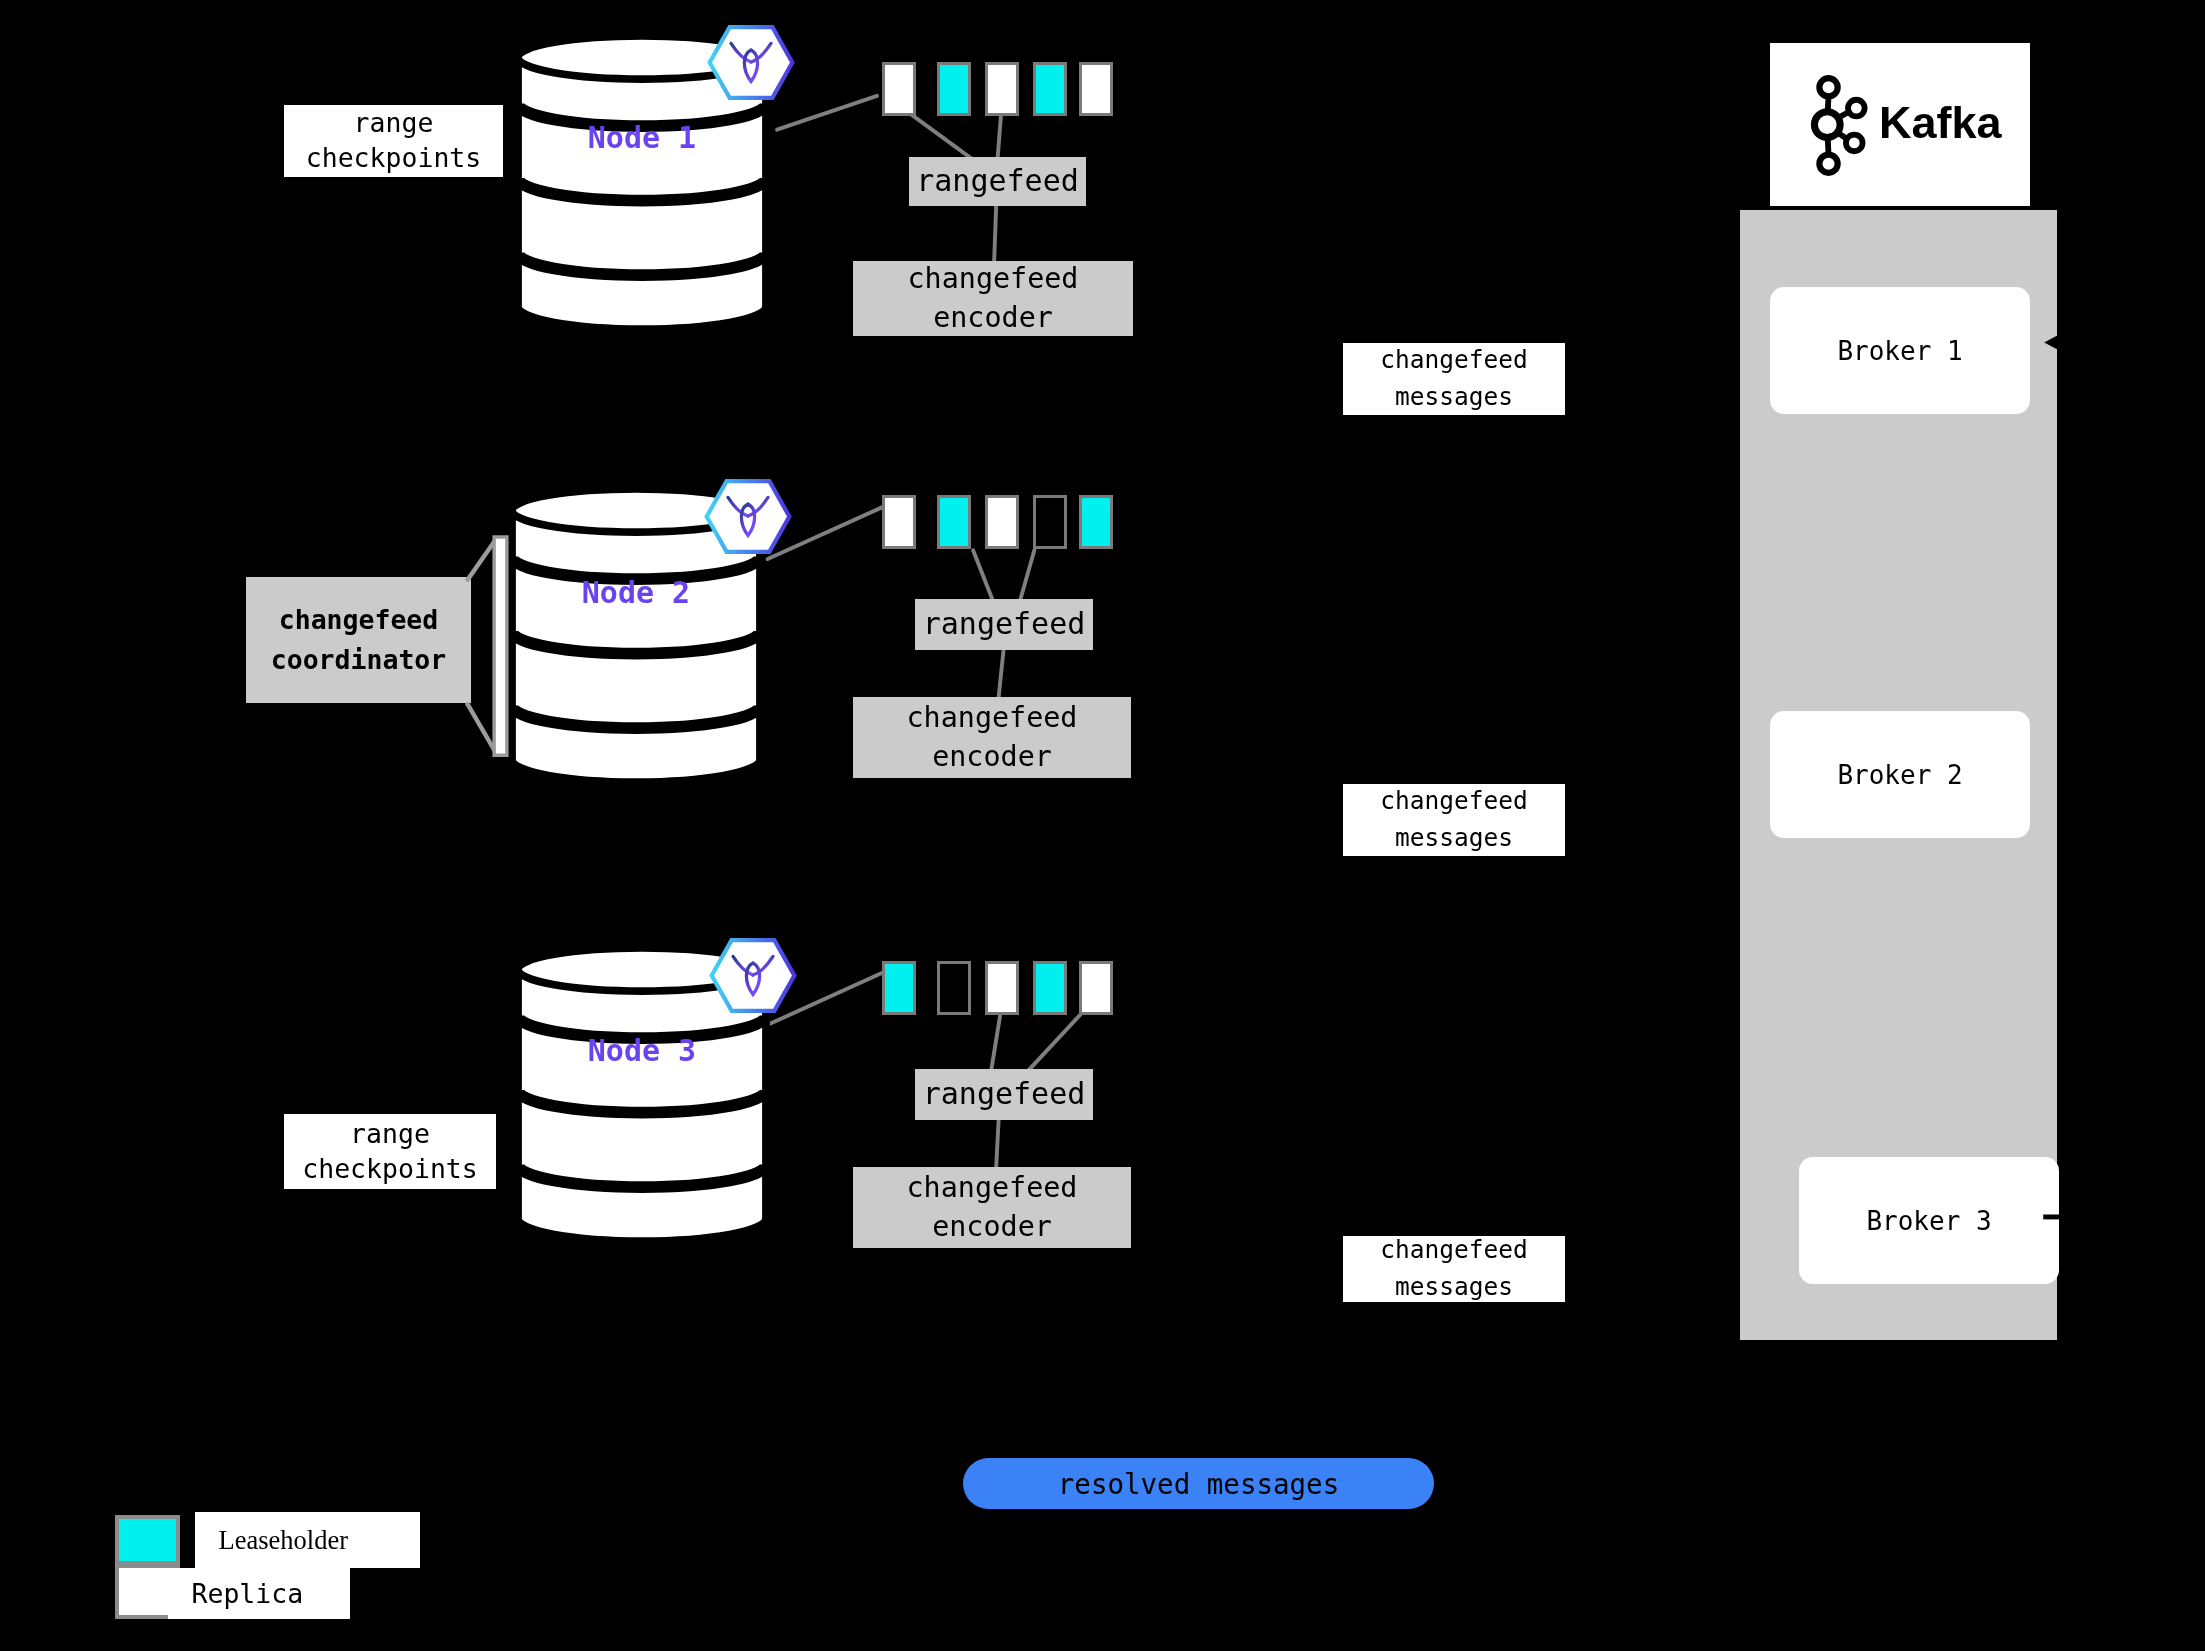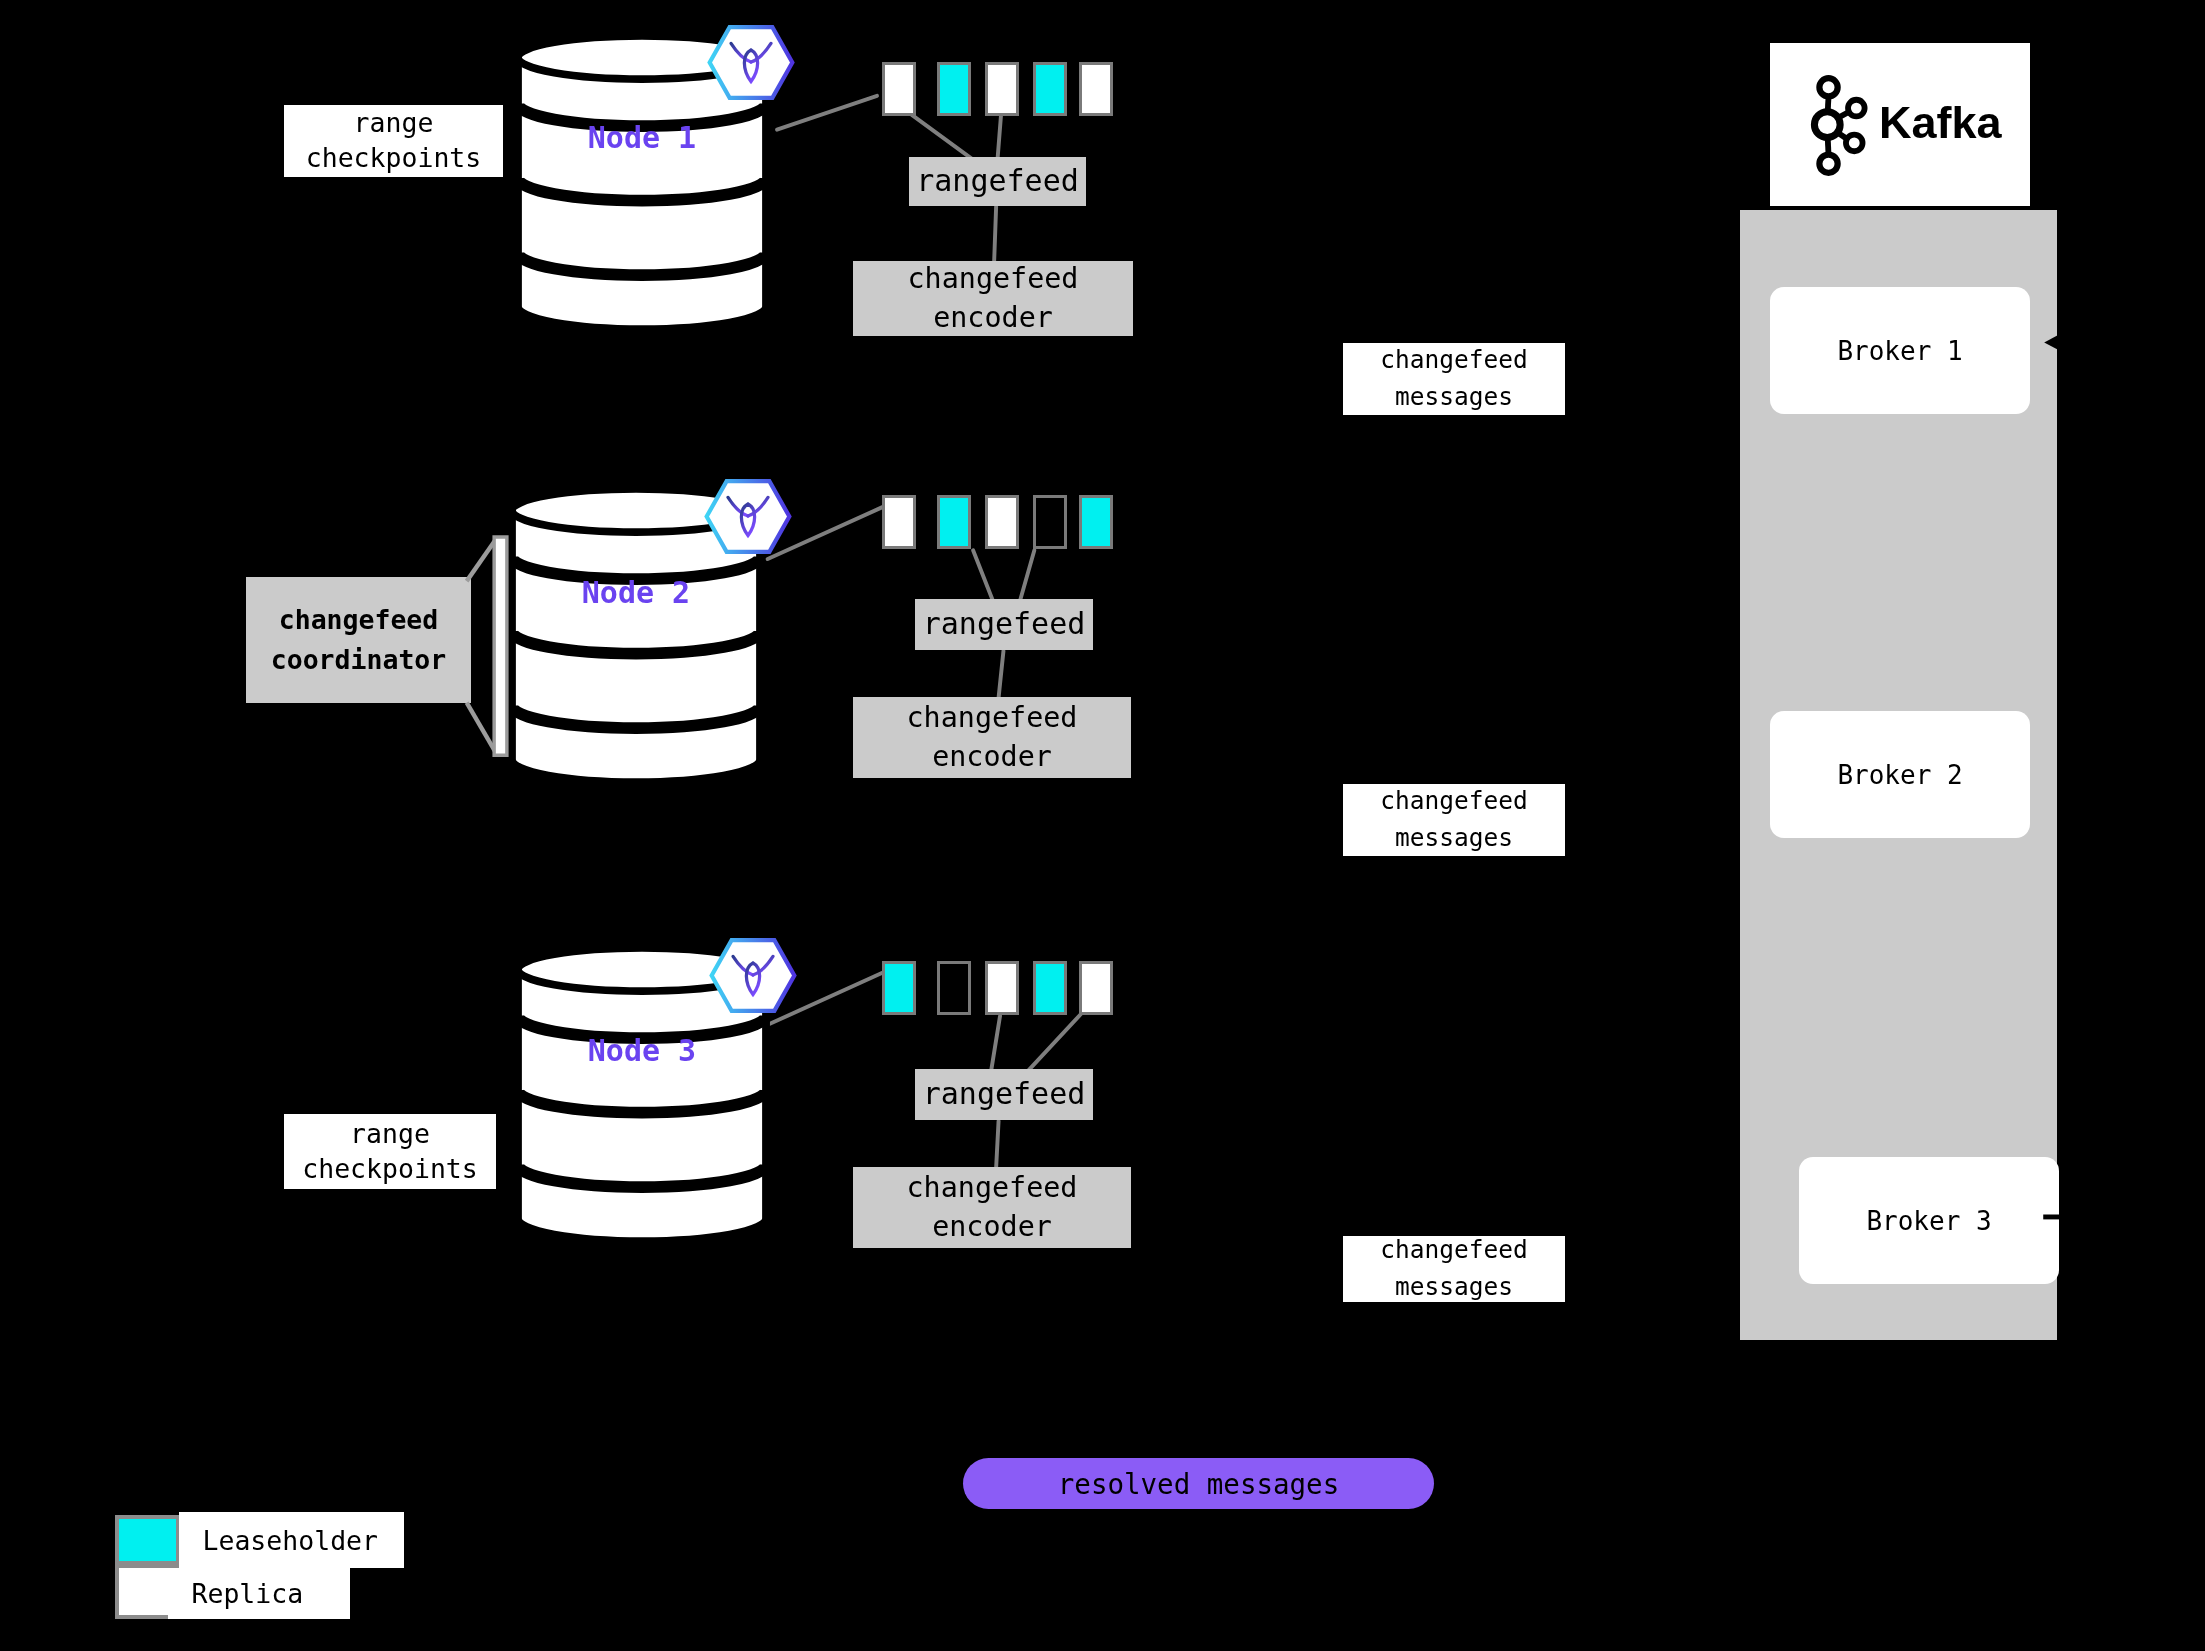--- a/index.html
+++ b/index.html
@@ -32,21 +32,21 @@
   [data-kind="empty"]{background:transparent;}
 
   
   .kafkabox{background:#fff;}
   .kafkaword{color:#000;font-family:"Liberation Sans","DejaVu Sans",sans-serif;
              font-weight:bold;font-size:45px;}
   .container{background:#CBCBCB;}
   .broker{background:#fff;border-radius:14px;display:flex;align-items:center;justify-content:center;
           font-size:26px;color:#000;}
 
-  .pill{background:#8b5cf6;border-radius:29px;display:flex;align-items:center;justify-content:center;
+  .pill{background:#3b82f6;border-radius:29px;display:flex;align-items:center;justify-content:center;
         font-size:27.5px;color:#000;}
 
   
   .swatch{border:4.4px solid #8C8C8C;}
   .legendlabel{background:#fff;color:#000;display:flex;align-items:center;
                font-size:26.5px;padding-left:23.5px;}
 </style>
 </head>
 <body>
 
@@ -195,21 +195,21 @@
   <div class="abs z3 kafkaword" style="left:1879px;top:97px;">Kafka</div>
 
   <div class="abs z3 broker" style="left:1770px;top:287px;width:260px;height:127px;">Broker 1</div>
   <div class="abs z3 broker" style="left:1770px;top:711px;width:260px;height:127px;">Broker 2</div>
   <div class="abs z3 broker" style="left:1770px;top:1157px;width:260px;height:127px;margin-left:29px;">Broker 3</div>
 
   <div class="abs z2 pill" style="left:963px;top:1458px;width:471px;height:51px;">resolved messages</div>
 
   <div class="abs z2 swatch" style="left:115px;top:1515px;width:65px;height:50px;" data-kind="leaseholder"></div>
   <div class="abs z2 swatch" style="left:115px;top:1564px;width:65px;height:55px;" data-kind="replica"></div>
-  <div class="abs z2 legendlabel" style="left:179px;top:1512px;width:225px;height:56px;">Leaseholder</div>
+  <div class="abs z2 legendlabel" style="left:195px;top:1512px;width:225px;height:56px;font-family:Liberation Serif, serif;">Leaseholder</div>
   <div class="abs z2 legendlabel" style="left:168px;top:1568px;width:182px;height:51px;">Replica</div>
 
   <svg class="layer z5" width="2205" height="1652" viewBox="0 0 4498 3369">
 
     <g>
       <line x1="952" y1="1185" x2="1012" y2="1099" stroke="#9C9C9C" stroke-width="9"></line>
       <line x1="952" y1="1433" x2="1012" y2="1536" stroke="#9C9C9C" stroke-width="9"></line>
       <polygon points="1008,1095 1034,1095 1034,1540 1008,1540" fill="#fff" stroke="#9C9C9C" stroke-width="7"></polygon>
     </g>
 

